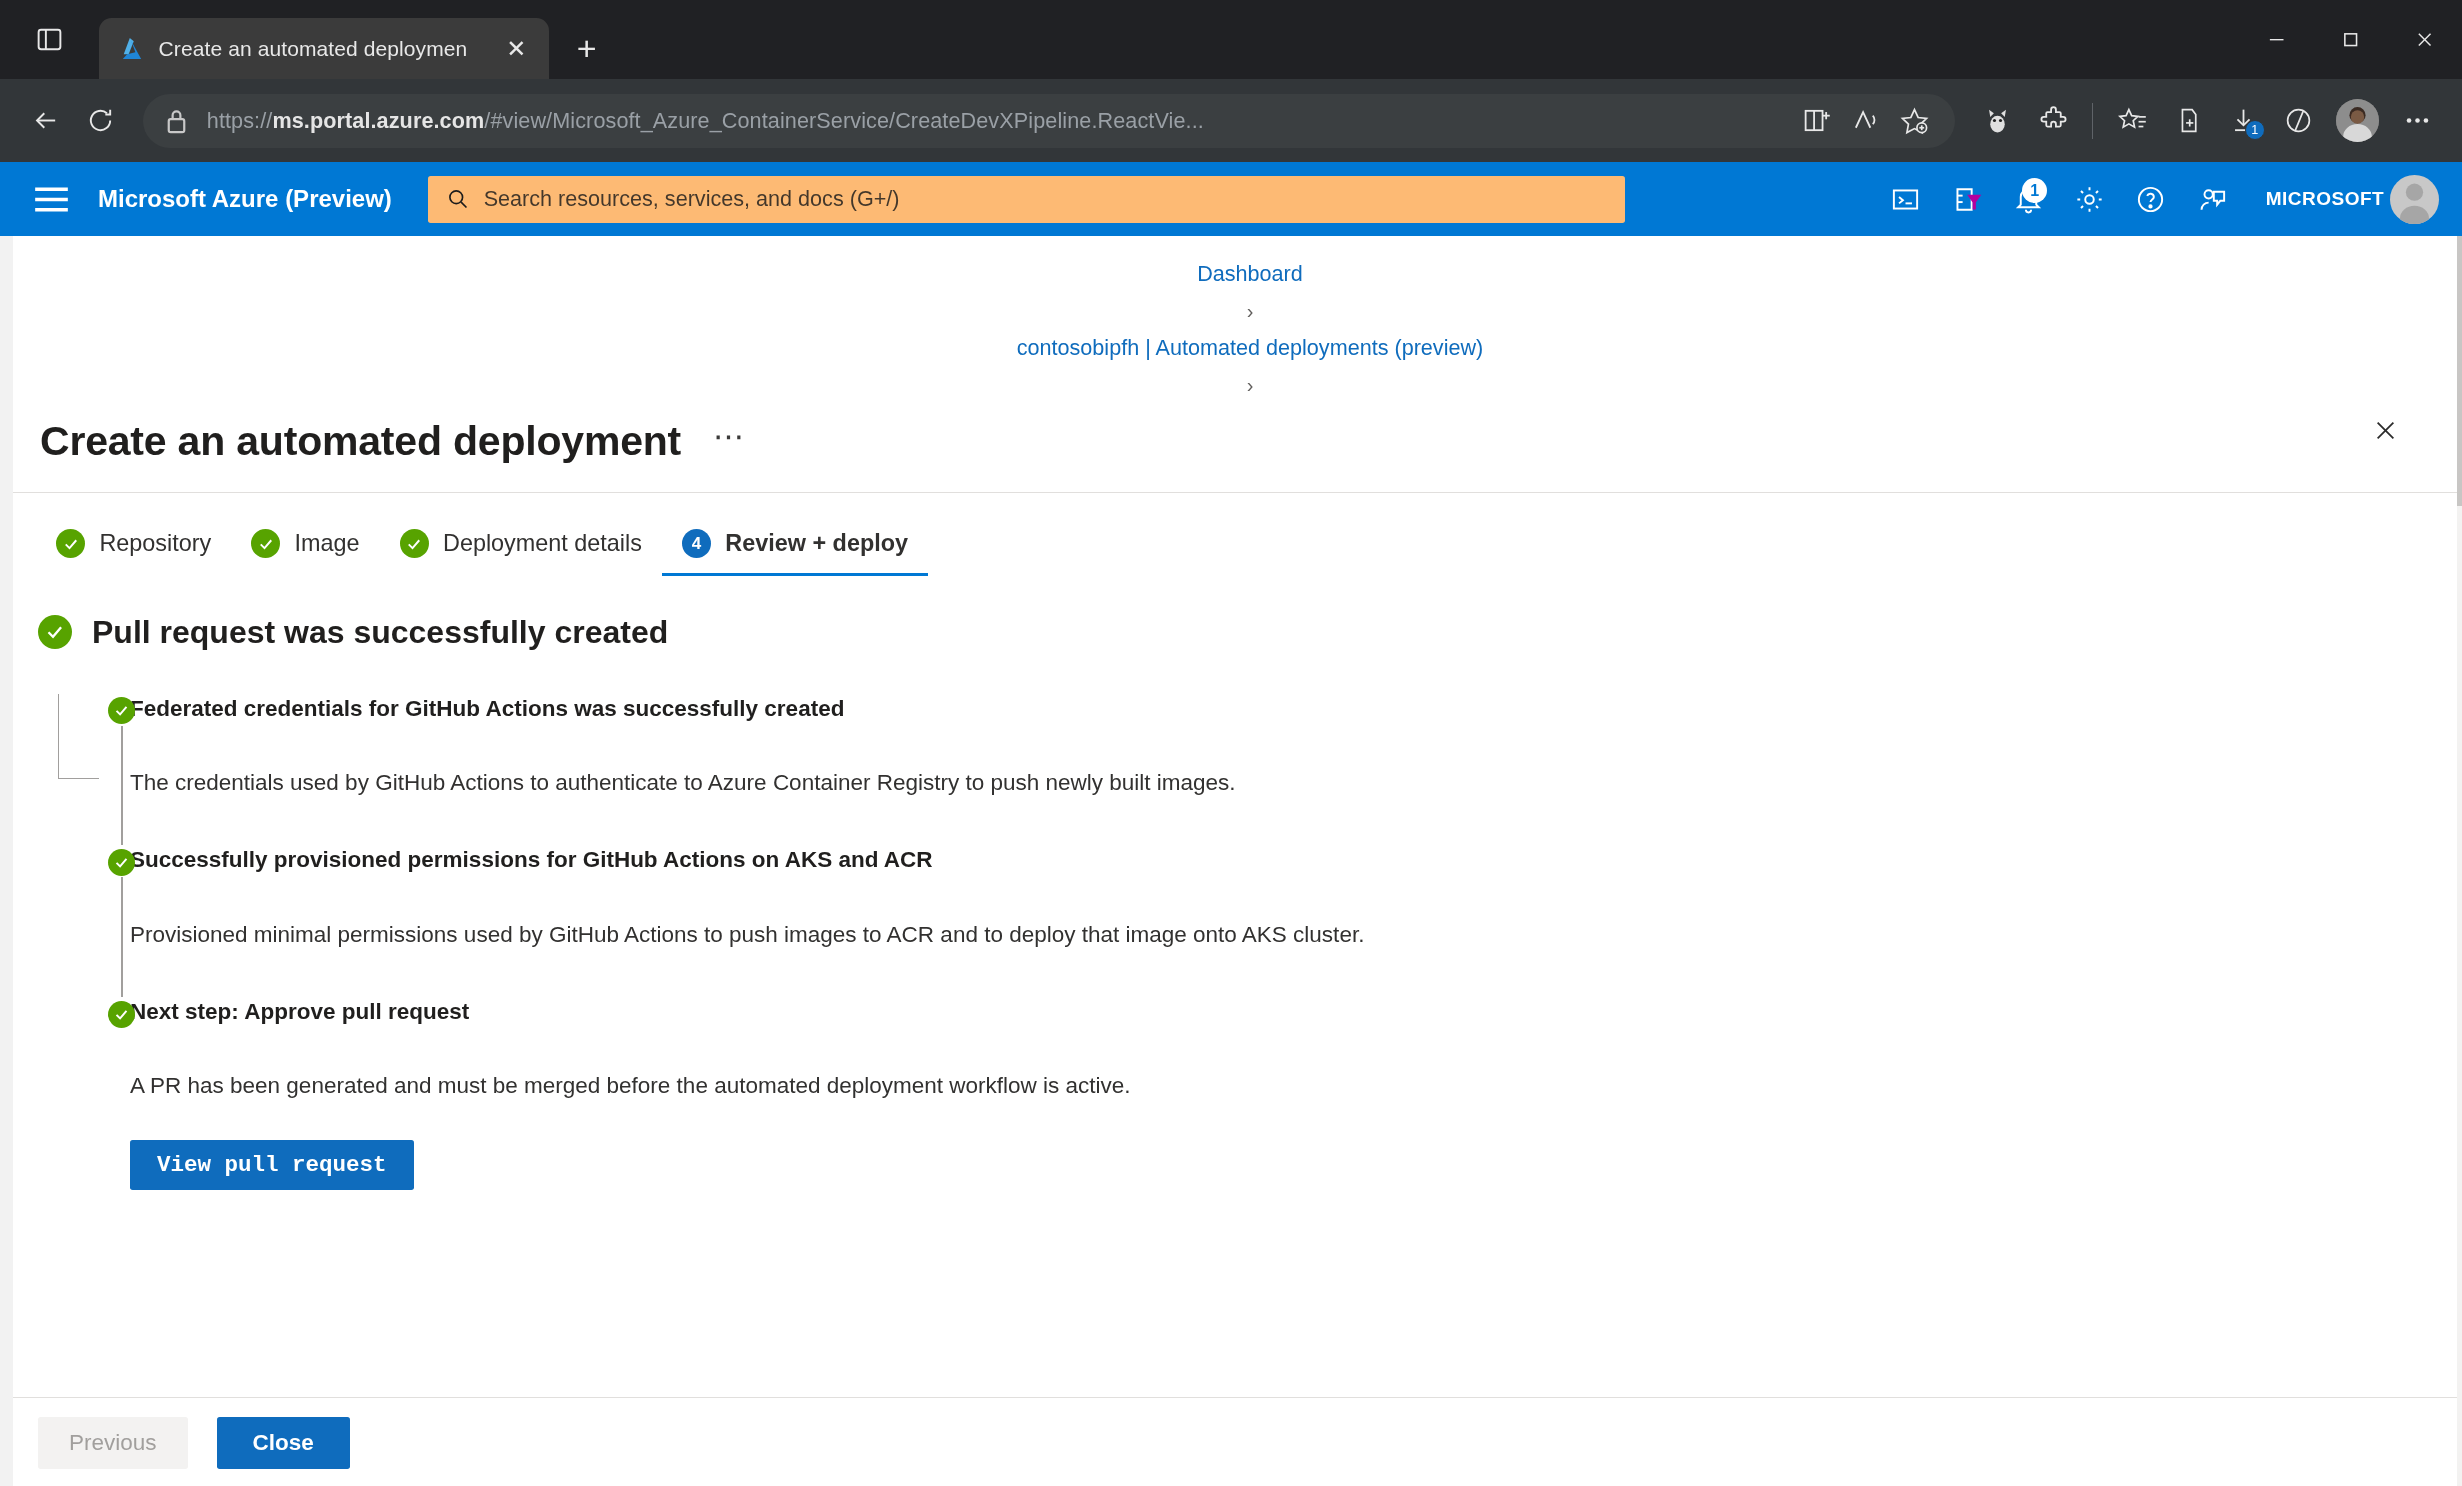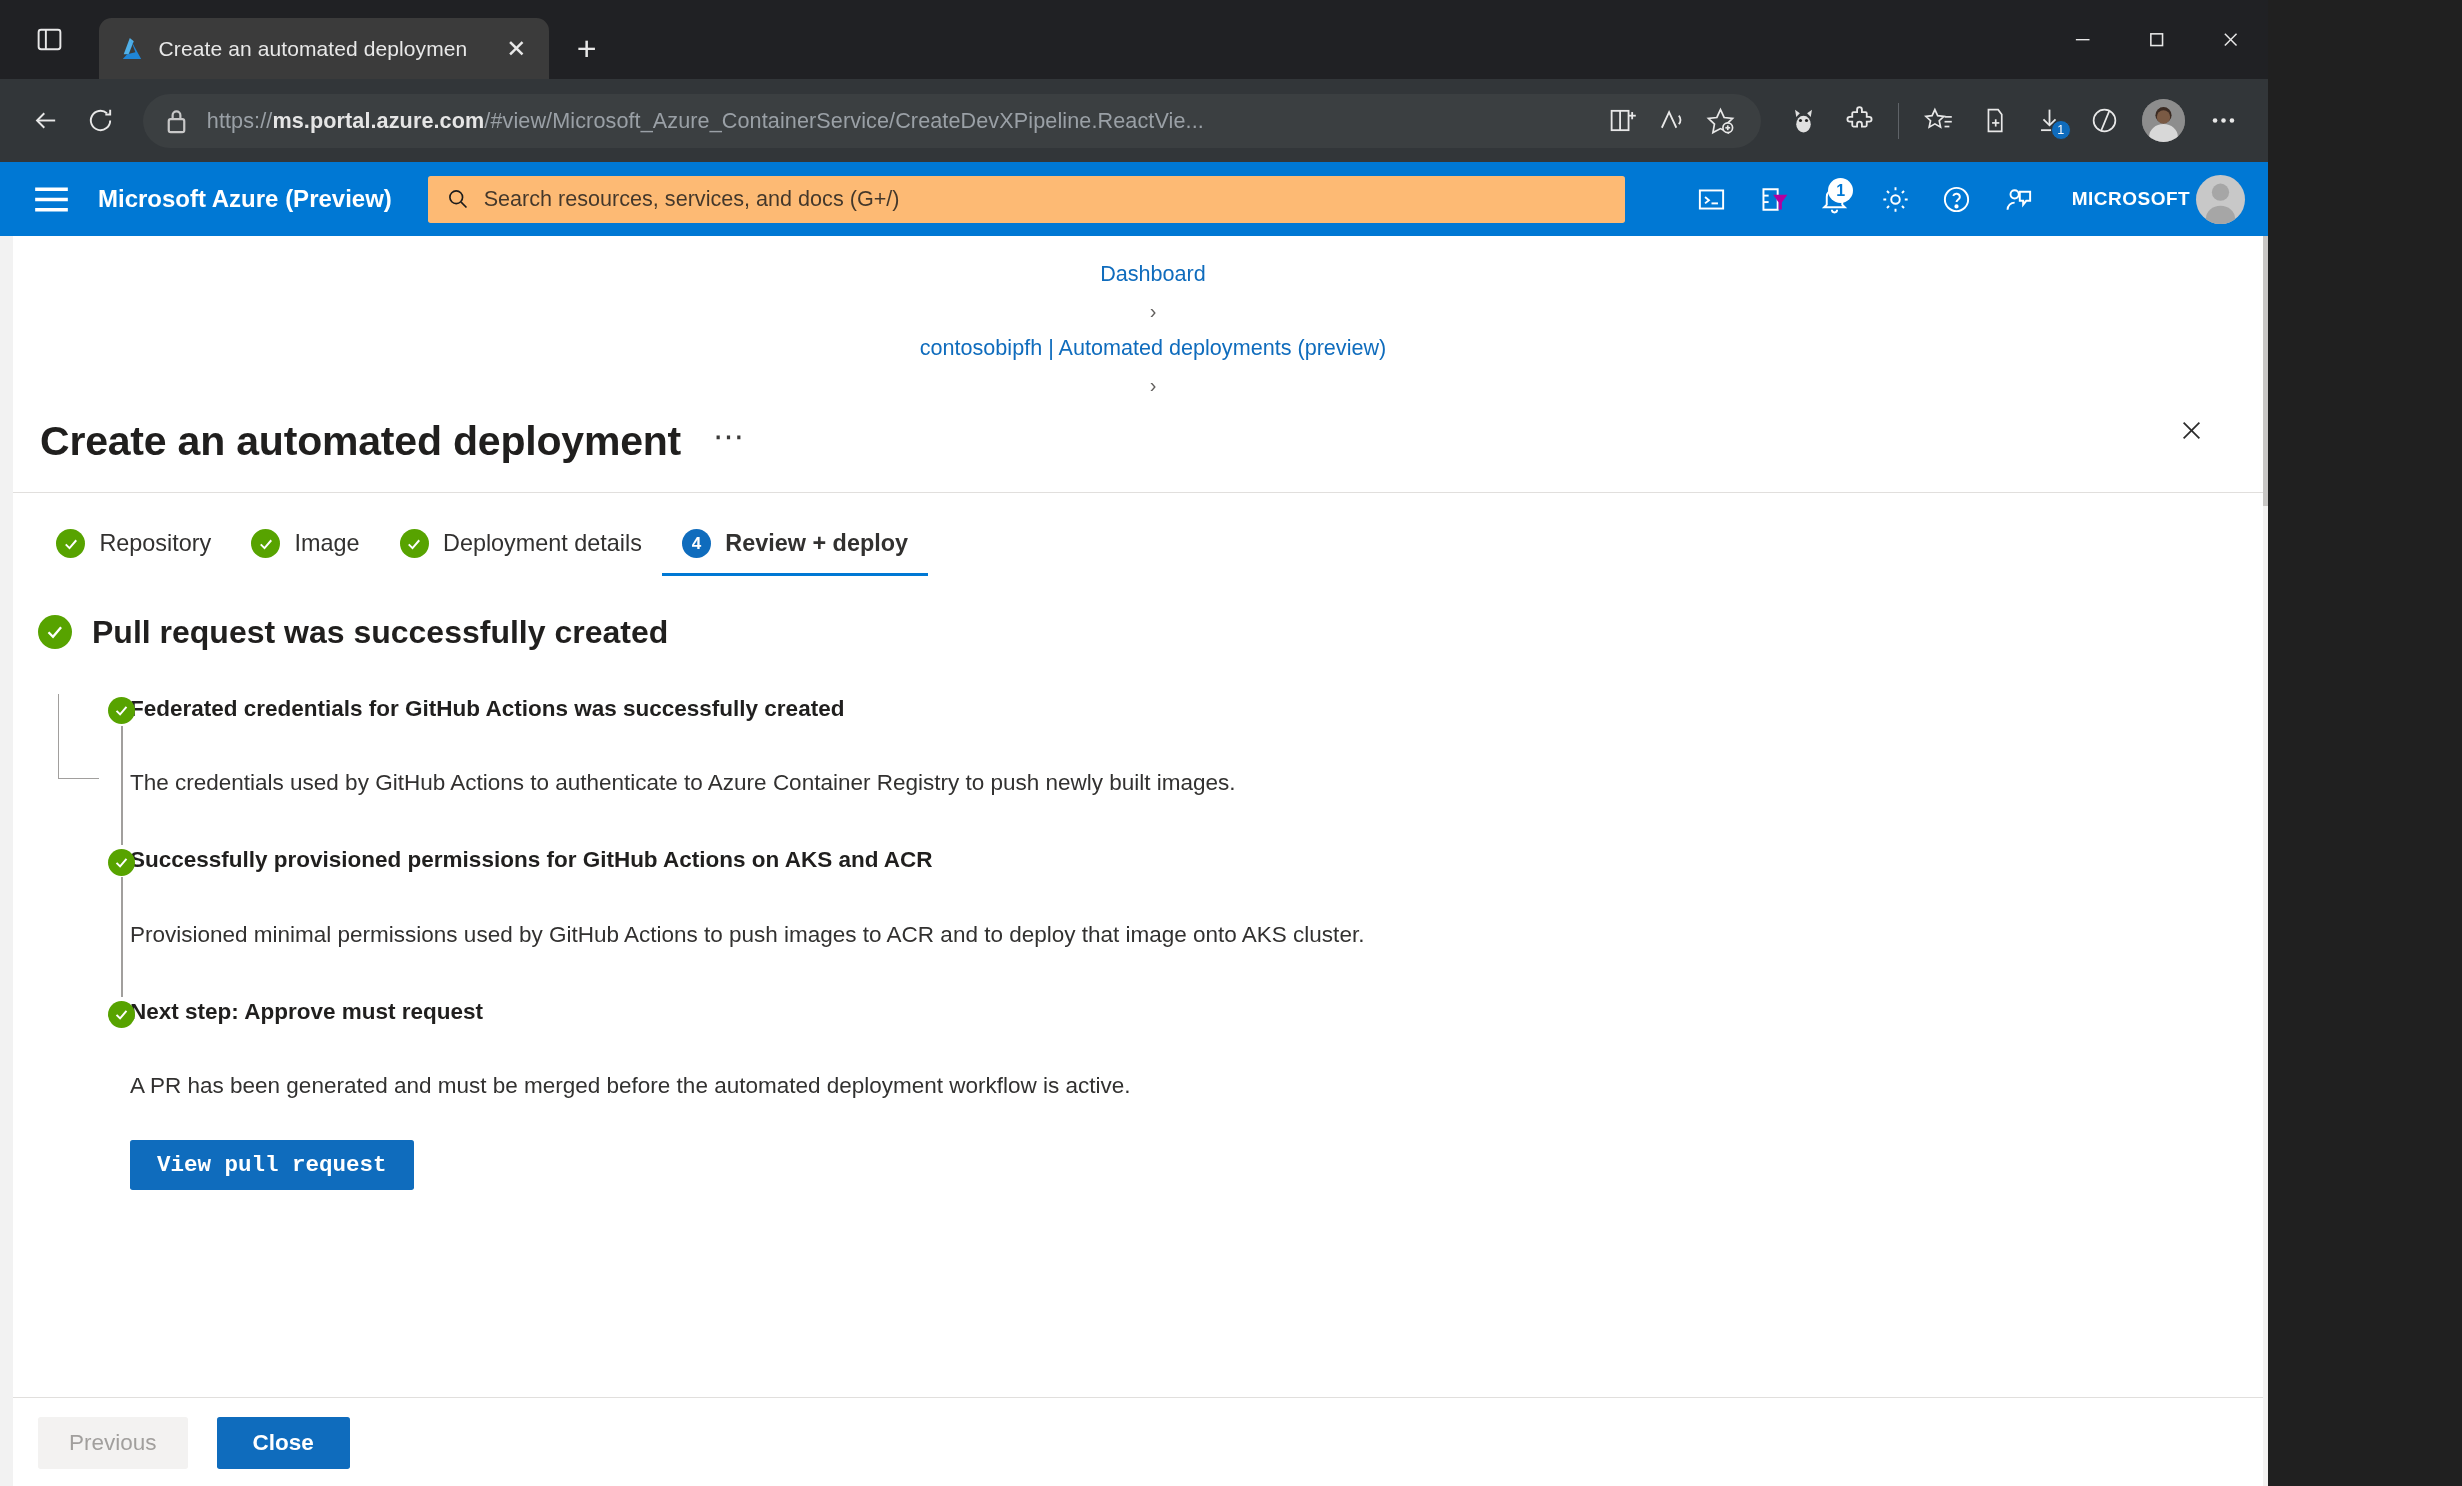--- a/index.html
+++ b/index.html
@@ -4,21 +4,21 @@
 <style>
   * { box-sizing: border-box; margin: 0; padding: 0; }
   html, body {
     width: 2462px; height: 1487px;
     overflow: hidden;
     font-family: "Liberation Sans", sans-serif;
     background: #202020;
   }
 
   
-  .browser { width: 2268px; height: 1487px; position: relative; background: #202124; display: flex; flex-direction: column; }
+  .browser { width: 2462px; height: 1487px; position: relative; background: #202124; display: flex; flex-direction: column; }
 
   .titlebar {
     height: 79px; background: #202124; display: flex; align-items: flex-end;
     position: relative; flex: 0 0 79px;
   }
   .tab-strip-left {
     width: 99px; height: 79px; display: flex; align-items: center; justify-content: center;
   }
   .tab-search-btn {
     width: 47px; height: 47px; border-radius: 7.2px; display: flex; align-items: center; justify-content: center;
@@ -537,21 +537,21 @@
             <div class="tl-heading">Successfully provisioned permissions for GitHub Actions on AKS and ACR</div>
             <div class="tl-desc">Provisioned minimal permissions used by GitHub Actions to push images to ACR and to deploy that image onto AKS cluster.</div>
           </div>
 
           <div class="tl-item">
             <span class="tl-bullet">
               <svg viewBox="0 0 24 24" fill="none" stroke="#fff" stroke-width="2.8">
                   <polyline points="5,12.5 10,17.5 19,7"></polyline>
                 </svg>
             </span>
-            <div class="tl-heading">Next step: Approve must request</div>
+            <div class="tl-heading">Next step: Approve pull request</div>
             <div class="tl-desc" style="padding-bottom:0">A PR has been generated and must be merged before the automated deployment workflow is active.</div>
             <div class="tl-actions">
               <button class="btn-primary">View pull request</button>
             </div>
           </div>
         </div>
       </div>
 
       <div class="footer">
         <button class="btn-secondary">Previous</button>

